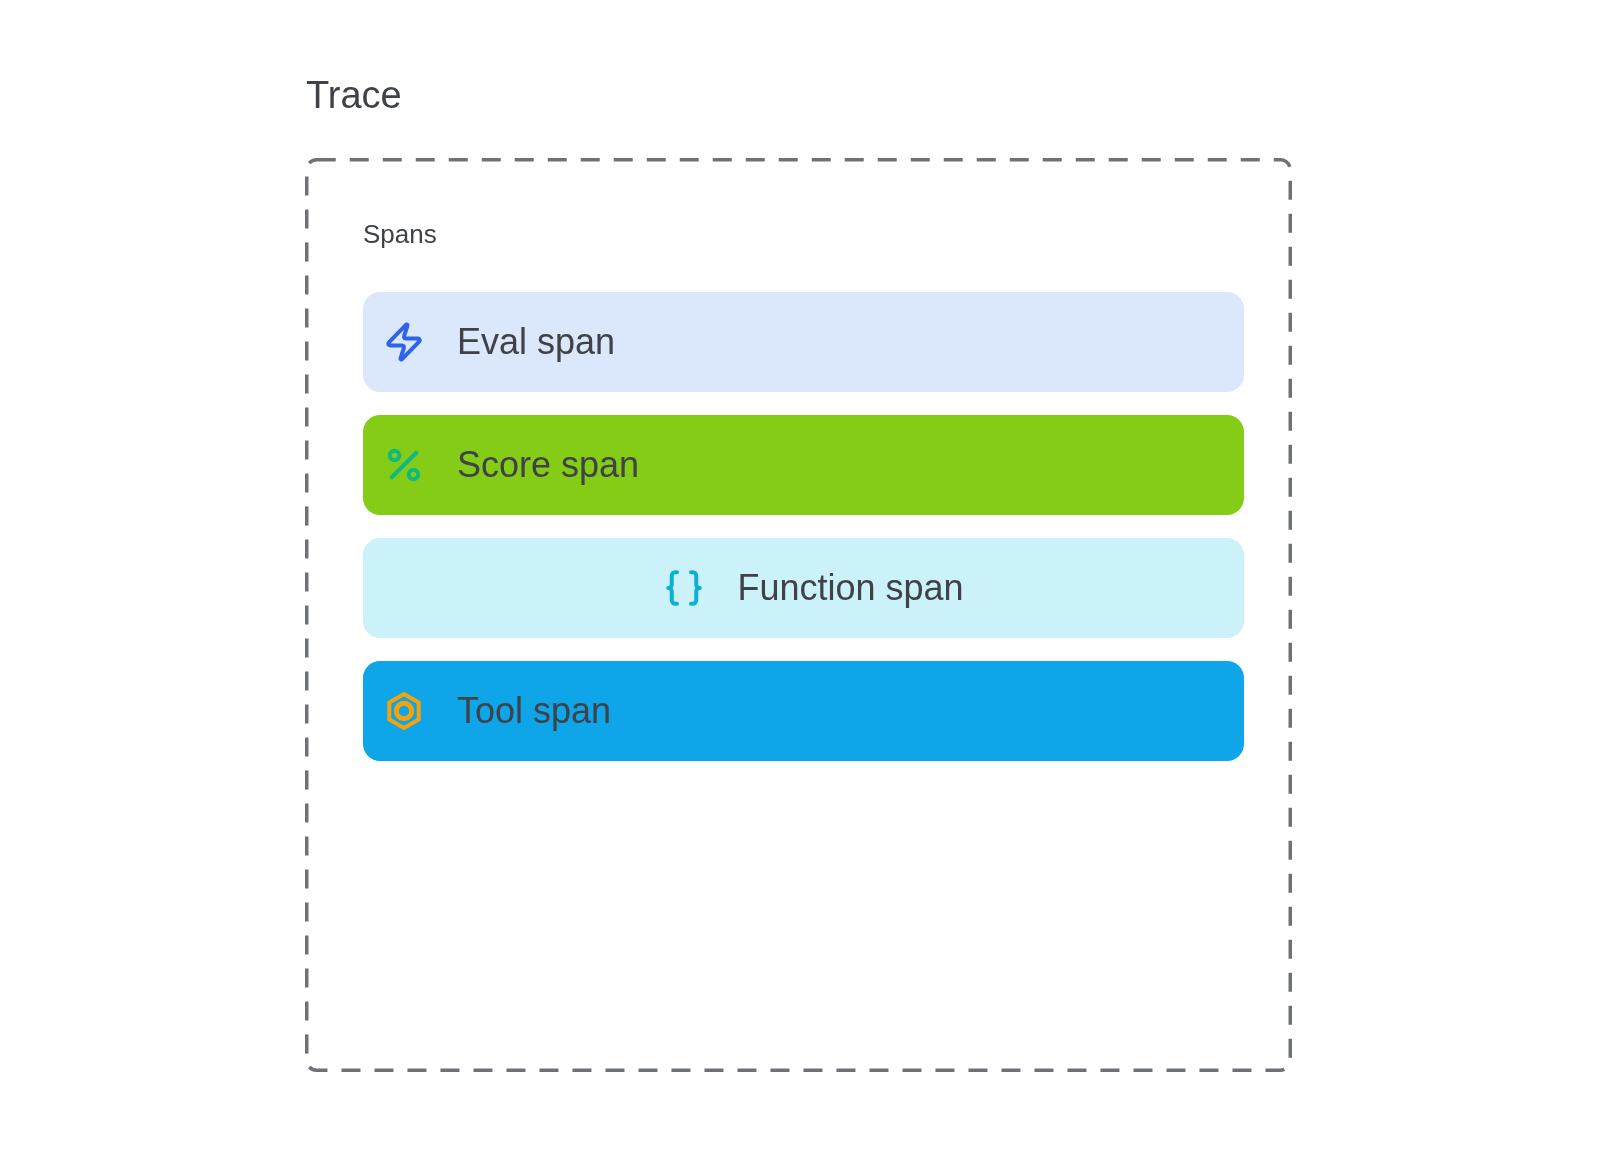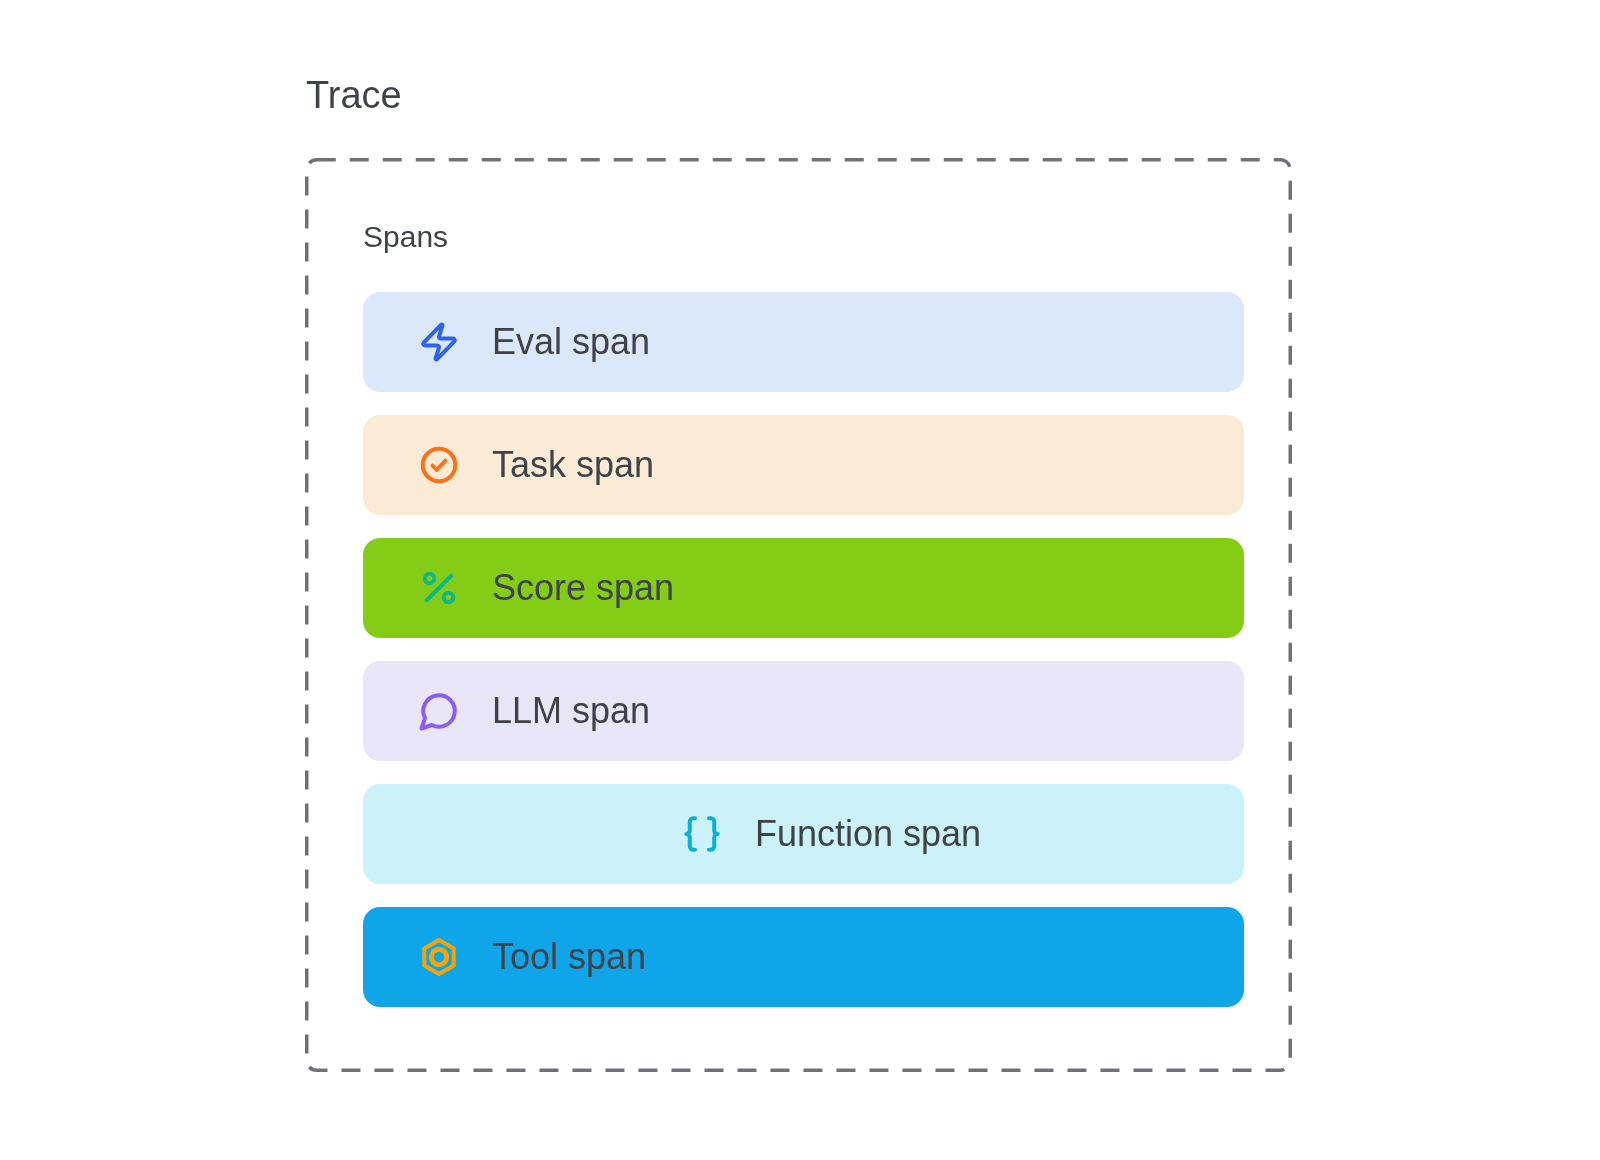--- a/index.html
+++ b/index.html
@@ -31,38 +31,38 @@
   .dash-border {
     position: absolute;
     left: 0; top: 0;
     width: 100%; height: 100%;
     display: block;
   }
   .spans-heading {
     position: absolute;
     left: 58px;
     top: 62px;
-    font-size: 30px;
+    font-size: 26px;
     line-height: 1.15;
     font-weight: 400;
     color: #3f4246;
   }
   .rows {
     position: absolute;
     left: 58px;
     top: 134px;
     width: 881px;
   }
   .row {
     display: flex;
     align-items: center;
     height: 100px;
     border-radius: 17px;
     margin-bottom: 23px;
-    padding-left: 55px;
+    padding-left: 20px;
     box-sizing: border-box;
   }
   .row .icon {
     width: 42px;
     height: 42px;
     flex: 0 0 42px;
     display: inline-flex;
     align-items: center;
     justify-content: center;
   }
@@ -93,46 +93,29 @@
 
     <div class="rows">
         <div class="row" style="background: rgb(219, 231, 250);">
           <span class="icon" style="color: rgb(46, 99, 236);">
             <svg viewBox="0 0 24 24" fill="none" stroke="currentColor" stroke-width="2.3" stroke-linecap="round" stroke-linejoin="round">
               <path d="M4 14a1 1 0 0 1-.78-1.63l9.9-10.2a.5.5 0 0 1 .86.46l-1.92 6.02A1 1 0 0 0 13 10h7a1 1 0 0 1 .78 1.63l-9.9 10.2a.5.5 0 0 1-.86-.46l1.92-6.02A1 1 0 0 0 11 14z"></path>
             </svg>
           </span>
           <span class="label">Eval span</span>
         </div>
-        <div class="row" style="background: rgb(251, 235, 214);">
-          <span class="icon" style="color: rgb(249, 115, 22);">
-            <svg viewBox="0 0 24 24" fill="none" stroke="currentColor" stroke-width="2.3" stroke-linecap="round" stroke-linejoin="round">
-              <circle cx="12" cy="12" r="9.3"></circle>
-              <path d="m8.3 12.4 2.4 2.4 5-5.3"></path>
-            </svg>
-          </span>
-          <span class="label">Task span</span>
-        </div>
         <div class="row" style="background: #84cc16;">
           <span class="icon" style="color: rgb(16, 185, 129);">
             <svg viewBox="0 0 24 24" fill="none" stroke="currentColor" stroke-width="2.3" stroke-linecap="round" stroke-linejoin="round">
               <path d="M19 5 5 19"></path>
               <circle cx="6.6" cy="6.6" r="2.7"></circle>
               <circle cx="17.4" cy="17.4" r="2.7"></circle>
             </svg>
           </span>
           <span class="label">Score span</span>
-        </div>
-        <div class="row" style="background: rgb(233, 230, 250);">
-          <span class="icon" style="color: rgb(139, 92, 246);">
-            <svg viewBox="0 0 24 24" fill="none" stroke="currentColor" stroke-width="2.3" stroke-linecap="round" stroke-linejoin="round">
-              <path d="M7.9 20A9 9 0 1 0 4 16.1L2 22z"></path>
-            </svg>
-          </span>
-          <span class="label">LLM span</span>
         </div>
         <div class="row" style="background: rgb(204, 242, 249); justify-content: center;">
           <span class="icon" style="color: rgb(12, 176, 212);">
             <svg viewBox="0 0 24 24" fill="none" stroke="currentColor" stroke-width="2.3" stroke-linecap="round" stroke-linejoin="round">
               <path d="M8 3H7a2 2 0 0 0-2 2v5a2 2 0 0 1-2 2 2 2 0 0 1 2 2v5a2 2 0 0 0 2 2h1"></path>
               <path d="M16 21h1a2 2 0 0 0 2-2v-5a2 2 0 0 1 2-2 2 2 0 0 1-2-2V5a2 2 0 0 0-2-2h-1"></path>
             </svg>
           </span>
           <span class="label">Function span</span>
         </div>

